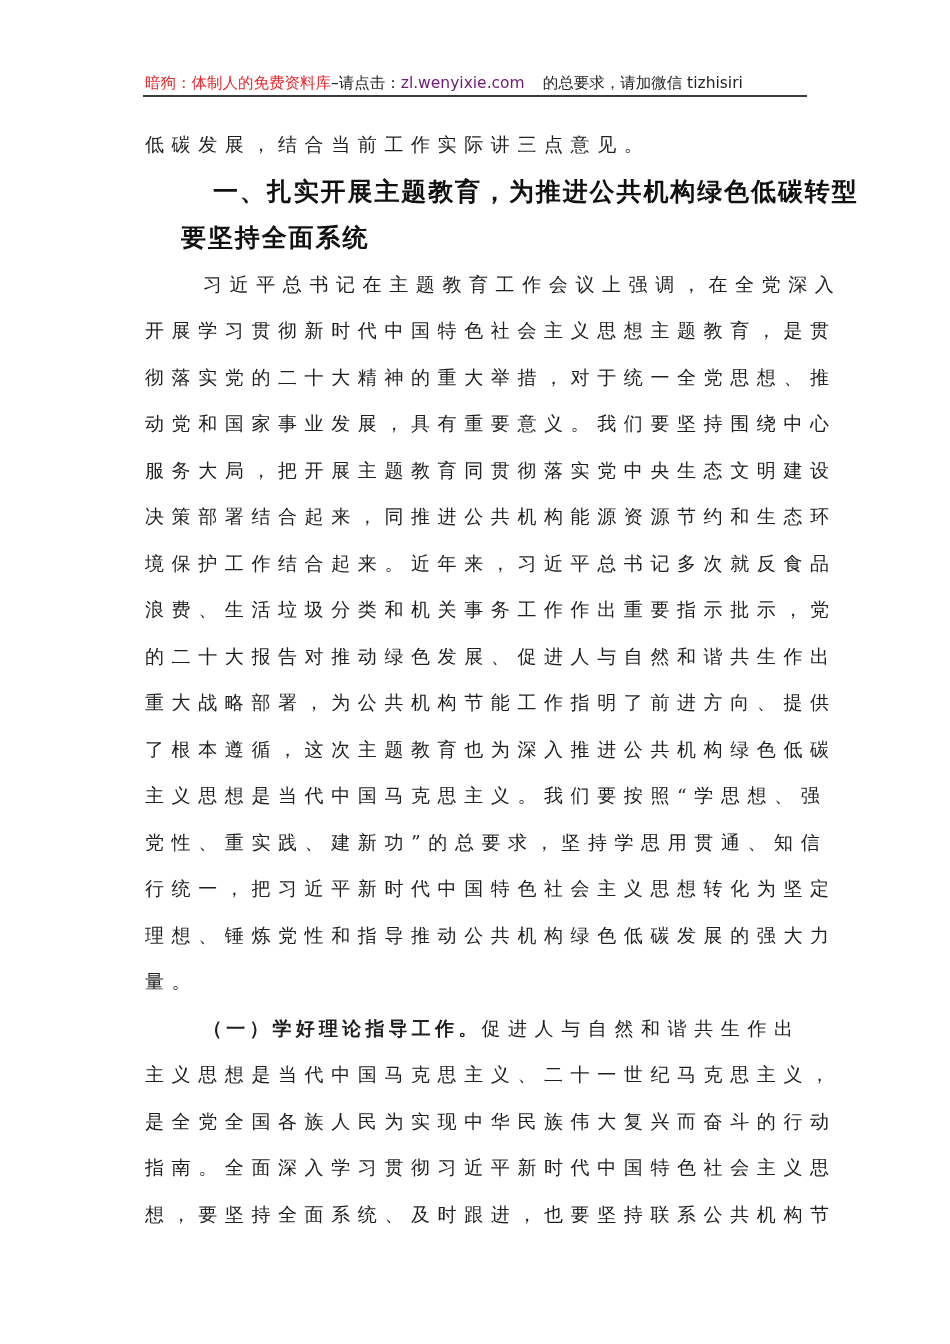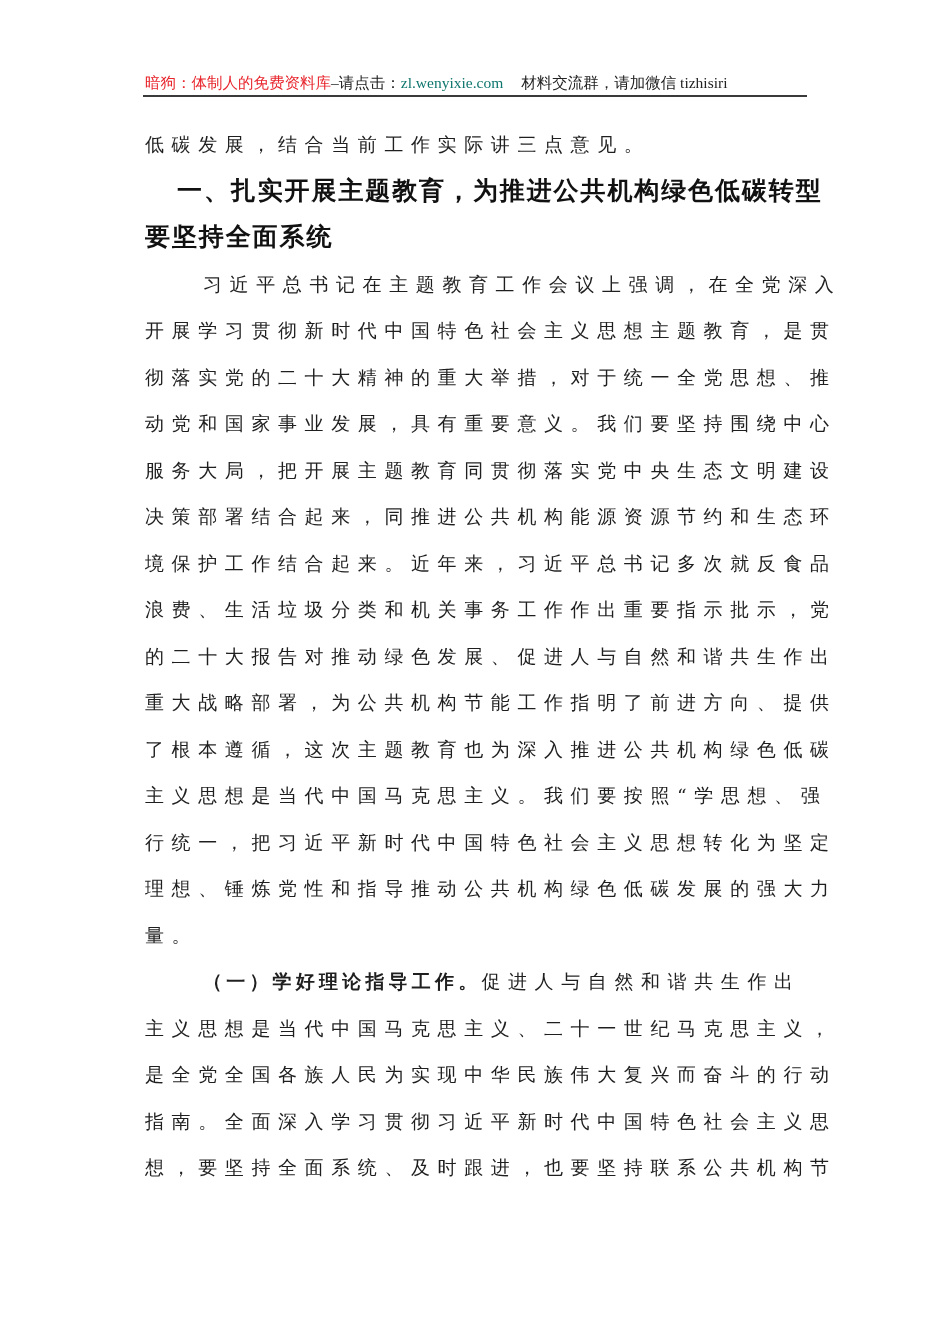--- a/index.html
+++ b/index.html
@@ -19,25 +19,24 @@
       position: absolute;
       left: 145px;
       top: 68px;
       width: 662px;
       height: 26px;
       display: flex;
       align-items: flex-end;
       font-size: 15.5px;
       white-space: nowrap;
       line-height: 22px;
-      font-family: Liberation Serif, serif;
     }
     .header .red { color: #e8262d; }
     .header .dark { color: #222222; text-align: center; }
-    .header .blue { color: #0f766e; }
+    .header .blue { color: #701a75; }
     .header .gap { display: inline-block; width: 18px; }
     .header-rule {
       position: absolute;
       left: 143px;
       top: 95px;
       width: 664px;
       height: 2px;
       background: #3a3a3a;
     }
     .page {
@@ -52,42 +51,43 @@
       font-size: 19px;
       white-space: nowrap;
       overflow: visible;
       letter-spacing: 7.6px;
       font-family: "DejaVu Serif", "Liberation Serif", serif;
       font-weight: 300;
       color: #1f1f1f;
     }
     .line.indent { padding-left: 58px; }
     .line.heading {
-      font-family: Liberation Serif, serif;
+      font-family: Liberation Sans, sans-serif;
       font-weight: bold;
       letter-spacing: 1.9px;
       font-size: 25px;
       color: #111;
+      margin-left: 36px;
     }
     .line.heading.indent { padding-left: 32px; }
     .bold-lead {
       font-family: Liberation Mono, monospace;
       font-weight: bold;
       letter-spacing: 4.2px;
     }
   </style>
 </head>
 <body>
 
 <div class="header">
   <span class="red">暗狗：体制人的免费资料库</span>
   <span class="dark">–请点击：</span>
   <span class="blue">zl.wenyixie.com</span>
   <span class="gap"></span>
-  <span class="dark">材料交流群，请加微信 tizhisiri</span>
+  <span class="dark">的总要求，请加微信 tizhisiri</span>
 </div>
 <div class="header-rule"></div>
 
 <div class="page">
   <div class="line">低碳发展，结合当前工作实际讲三点意见。</div>
 
   <div class="line heading indent">一、扎实开展主题教育，为推进公共机构绿色低碳转型</div>
   <div class="line heading">要坚持全面系统</div>
 
   <div class="line indent">习近平总书记在主题教育工作会议上强调，在全党深入</div>
@@ -95,20 +95,21 @@
   <div class="line">彻落实党的二十大精神的重大举措，对于统一全党思想、推</div>
   <div class="line">动党和国家事业发展，具有重要意义。我们要坚持围绕中心</div>
   <div class="line">服务大局，把开展主题教育同贯彻落实党中央生态文明建设</div>
   <div class="line">决策部署结合起来，同推进公共机构能源资源节约和生态环</div>
   <div class="line">境保护工作结合起来。近年来，习近平总书记多次就反食品</div>
   <div class="line">浪费、生活垃圾分类和机关事务工作作出重要指示批示，党</div>
   <div class="line">的二十大报告对推动绿色发展、促进人与自然和谐共生作出</div>
   <div class="line">重大战略部署，为公共机构节能工作指明了前进方向、提供</div>
   <div class="line">了根本遵循，这次主题教育也为深入推进公共机构绿色低碳</div>
   <div class="line">主义思想是当代中国马克思主义。我们要按照“学思想、强</div>
+  <div class="line">党性、重实践、建新功”的总要求，坚持学思用贯通、知信</div>
   <div class="line">行统一，把习近平新时代中国特色社会主义思想转化为坚定</div>
   <div class="line">理想、锤炼党性和指导推动公共机构绿色低碳发展的强大力</div>
   <div class="line">量。</div>
 
   <div class="line indent"><span class="bold-lead">（一）学好理论指导工作。</span><span>促进人与自然和谐共生作出</span></div>
   <div class="line">主义思想是当代中国马克思主义、二十一世纪马克思主义，</div>
   <div class="line">是全党全国各族人民为实现中华民族伟大复兴而奋斗的行动</div>
   <div class="line">指南。全面深入学习贯彻习近平新时代中国特色社会主义思</div>
   <div class="line">想，要坚持全面系统、及时跟进，也要坚持联系公共机构节</div>
 </div>

